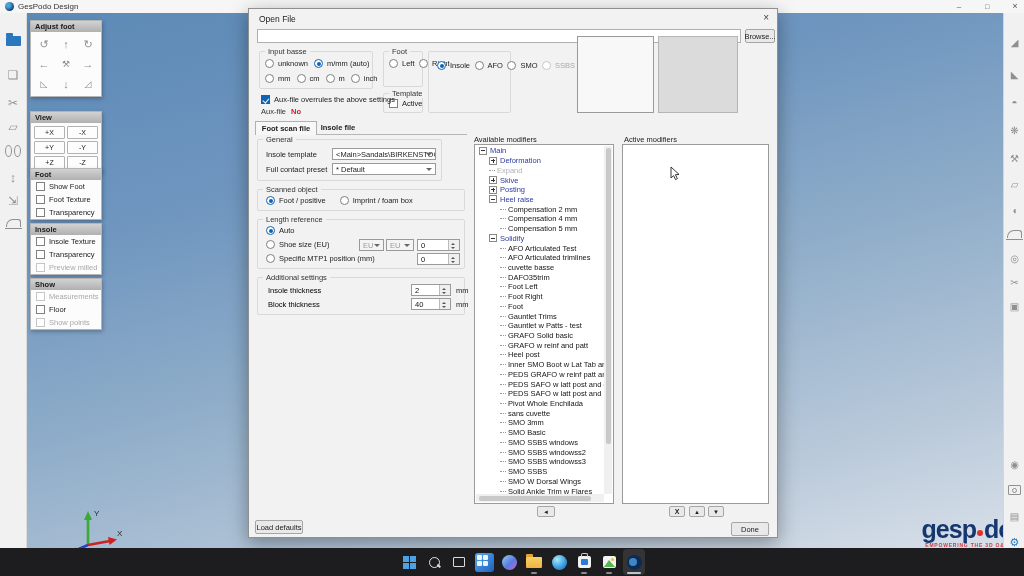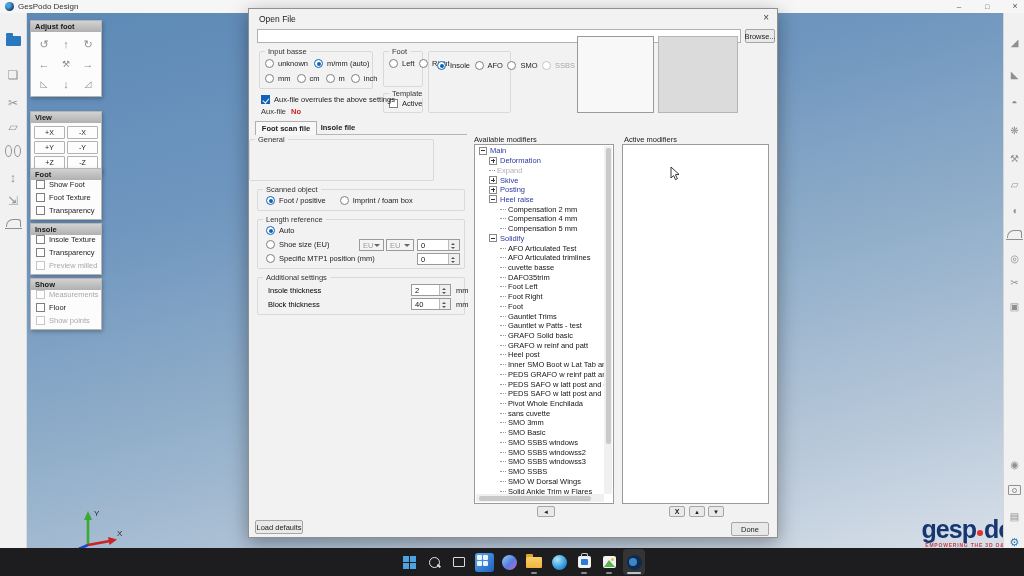--- a/index.html
+++ b/index.html
@@ -55,21 +55,21 @@
     font-size:7px;color:#222;border-radius:1px;}
   .prow{height:13px;display:flex;align-items:center;padding-left:5px;}
 
   
   .radio{width:9px;height:9px;border:1px solid #7f7f7f;border-radius:50%;background:#fff;flex:none;position:relative;box-sizing:border-box;}
   .ropt{display:flex;align-items:flex-end;gap:4px;font-size:7.5px;color:#1c1c1c;white-space:nowrap;}
   .ropt.on .radio{border-color:#0f62b4;}
   .ropt.on .radio::after{content:"";position:absolute;left:1.5px;top:1.5px;width:4px;height:4px;background:#0f62b4;border-radius:50%;}
   .ropt.off{color:#a9a9a9;} .ropt.off .radio{border-color:#c6c6c6;}
   .check{width:9px;height:9px;border:1px solid #7f7f7f;background:#fff;flex:none;position:relative;box-sizing:border-box;}
-  .copt{display:flex;align-items:flex-start;gap:4px;font-size:7.5px;color:#1c1c1c;white-space:nowrap;}
+  .copt{display:flex;align-items:center;gap:4px;font-size:7.5px;color:#1c1c1c;white-space:nowrap;}
   .copt.on .check{background:#0f62b4;border-color:#0f62b4;}
   .copt.on .check::after{content:"";position:absolute;left:2.3px;top:0.6px;width:2.6px;height:4.8px;
     border:solid #fff;border-width:0 1.3px 1.3px 0;transform:rotate(40deg);}
   .copt.off{color:#a9a9a9;} .copt.off .check{border-color:#c6c6c6;}
   .gbox{position:absolute;border:1px solid #d9d9d9;border-radius:2px;box-sizing:border-box;}
   .glabel{position:absolute;top:-5px;left:5px;background:#f2f2f2;padding:0 3px;font-size:7.5px;color:#333;line-height:9px;}
   .dd{background:#fff;border:1px solid #9a9a9a;height:12px;display:flex;align-items:center;font-size:7.5px;color:#222;
     padding:0 11px 0 3px;position:relative;white-space:nowrap;overflow:hidden;box-sizing:border-box;}
   .dd::after{content:"";position:absolute;right:3px;top:4px;border:3px solid transparent;border-top-color:#666;}
   .dd.off{color:#9a9a9a;background:#f4f4f4;}
@@ -410,22 +410,33 @@
     <div style="position:absolute;left:12px;top:98px;font-size:7.5px;color:#333">Aux-file</div>
     <div style="position:absolute;left:42px;top:98px;font-size:7.5px;color:#cc2222;font-weight:700">No</div>
 
     <div class="prev" style="left:328px;top:27px;width:77px;height:77px;background:#f8f8f8;border:1px solid #9a9a9a"></div>
     <div class="prev" style="left:409px;top:27px;width:80px;height:77px;background:#dbdbdb;border:1px solid #b5b5b5"></div>
 
     <div class="tabline"></div>
     <div class="tab on" style="left:6px;top:112px;width:60px">Foot scan file</div>
     <div class="tab" style="left:66px;top:112px;width:46px">Insole file</div>
 
-    <div class="gbox" style="left:0;top:130px;width:185px;height:42px">
+    <div class="gbox" style="left:8px;top:130px;width:185px;height:42px">
       <span class="glabel">General</span>
+      <div style="position:absolute;left:8px;top:8px;right:5px">
+
+      <div class="frow">
+            <span class="flabel">Insole template</span>
+            <span class="dd">&lt;Main&gt;Sandals\BIRKENSTOCK</span>
+          </div>
+          <div class="frow">
+            <span class="flabel">Full contact preset</span>
+            <span class="dd">* Default</span>
+          </div>
+        </div>
     </div>
 
     <div class="gbox" style="left:8px;top:180px;width:208px;height:22px">
       <span class="glabel">Scanned object</span>
       <div class="hrow" style="left:8px;top:6px;gap:14px">
 
       <label class="ropt on">
             <span class="radio"></span>
             <span>Foot / positive</span>
           </label>

